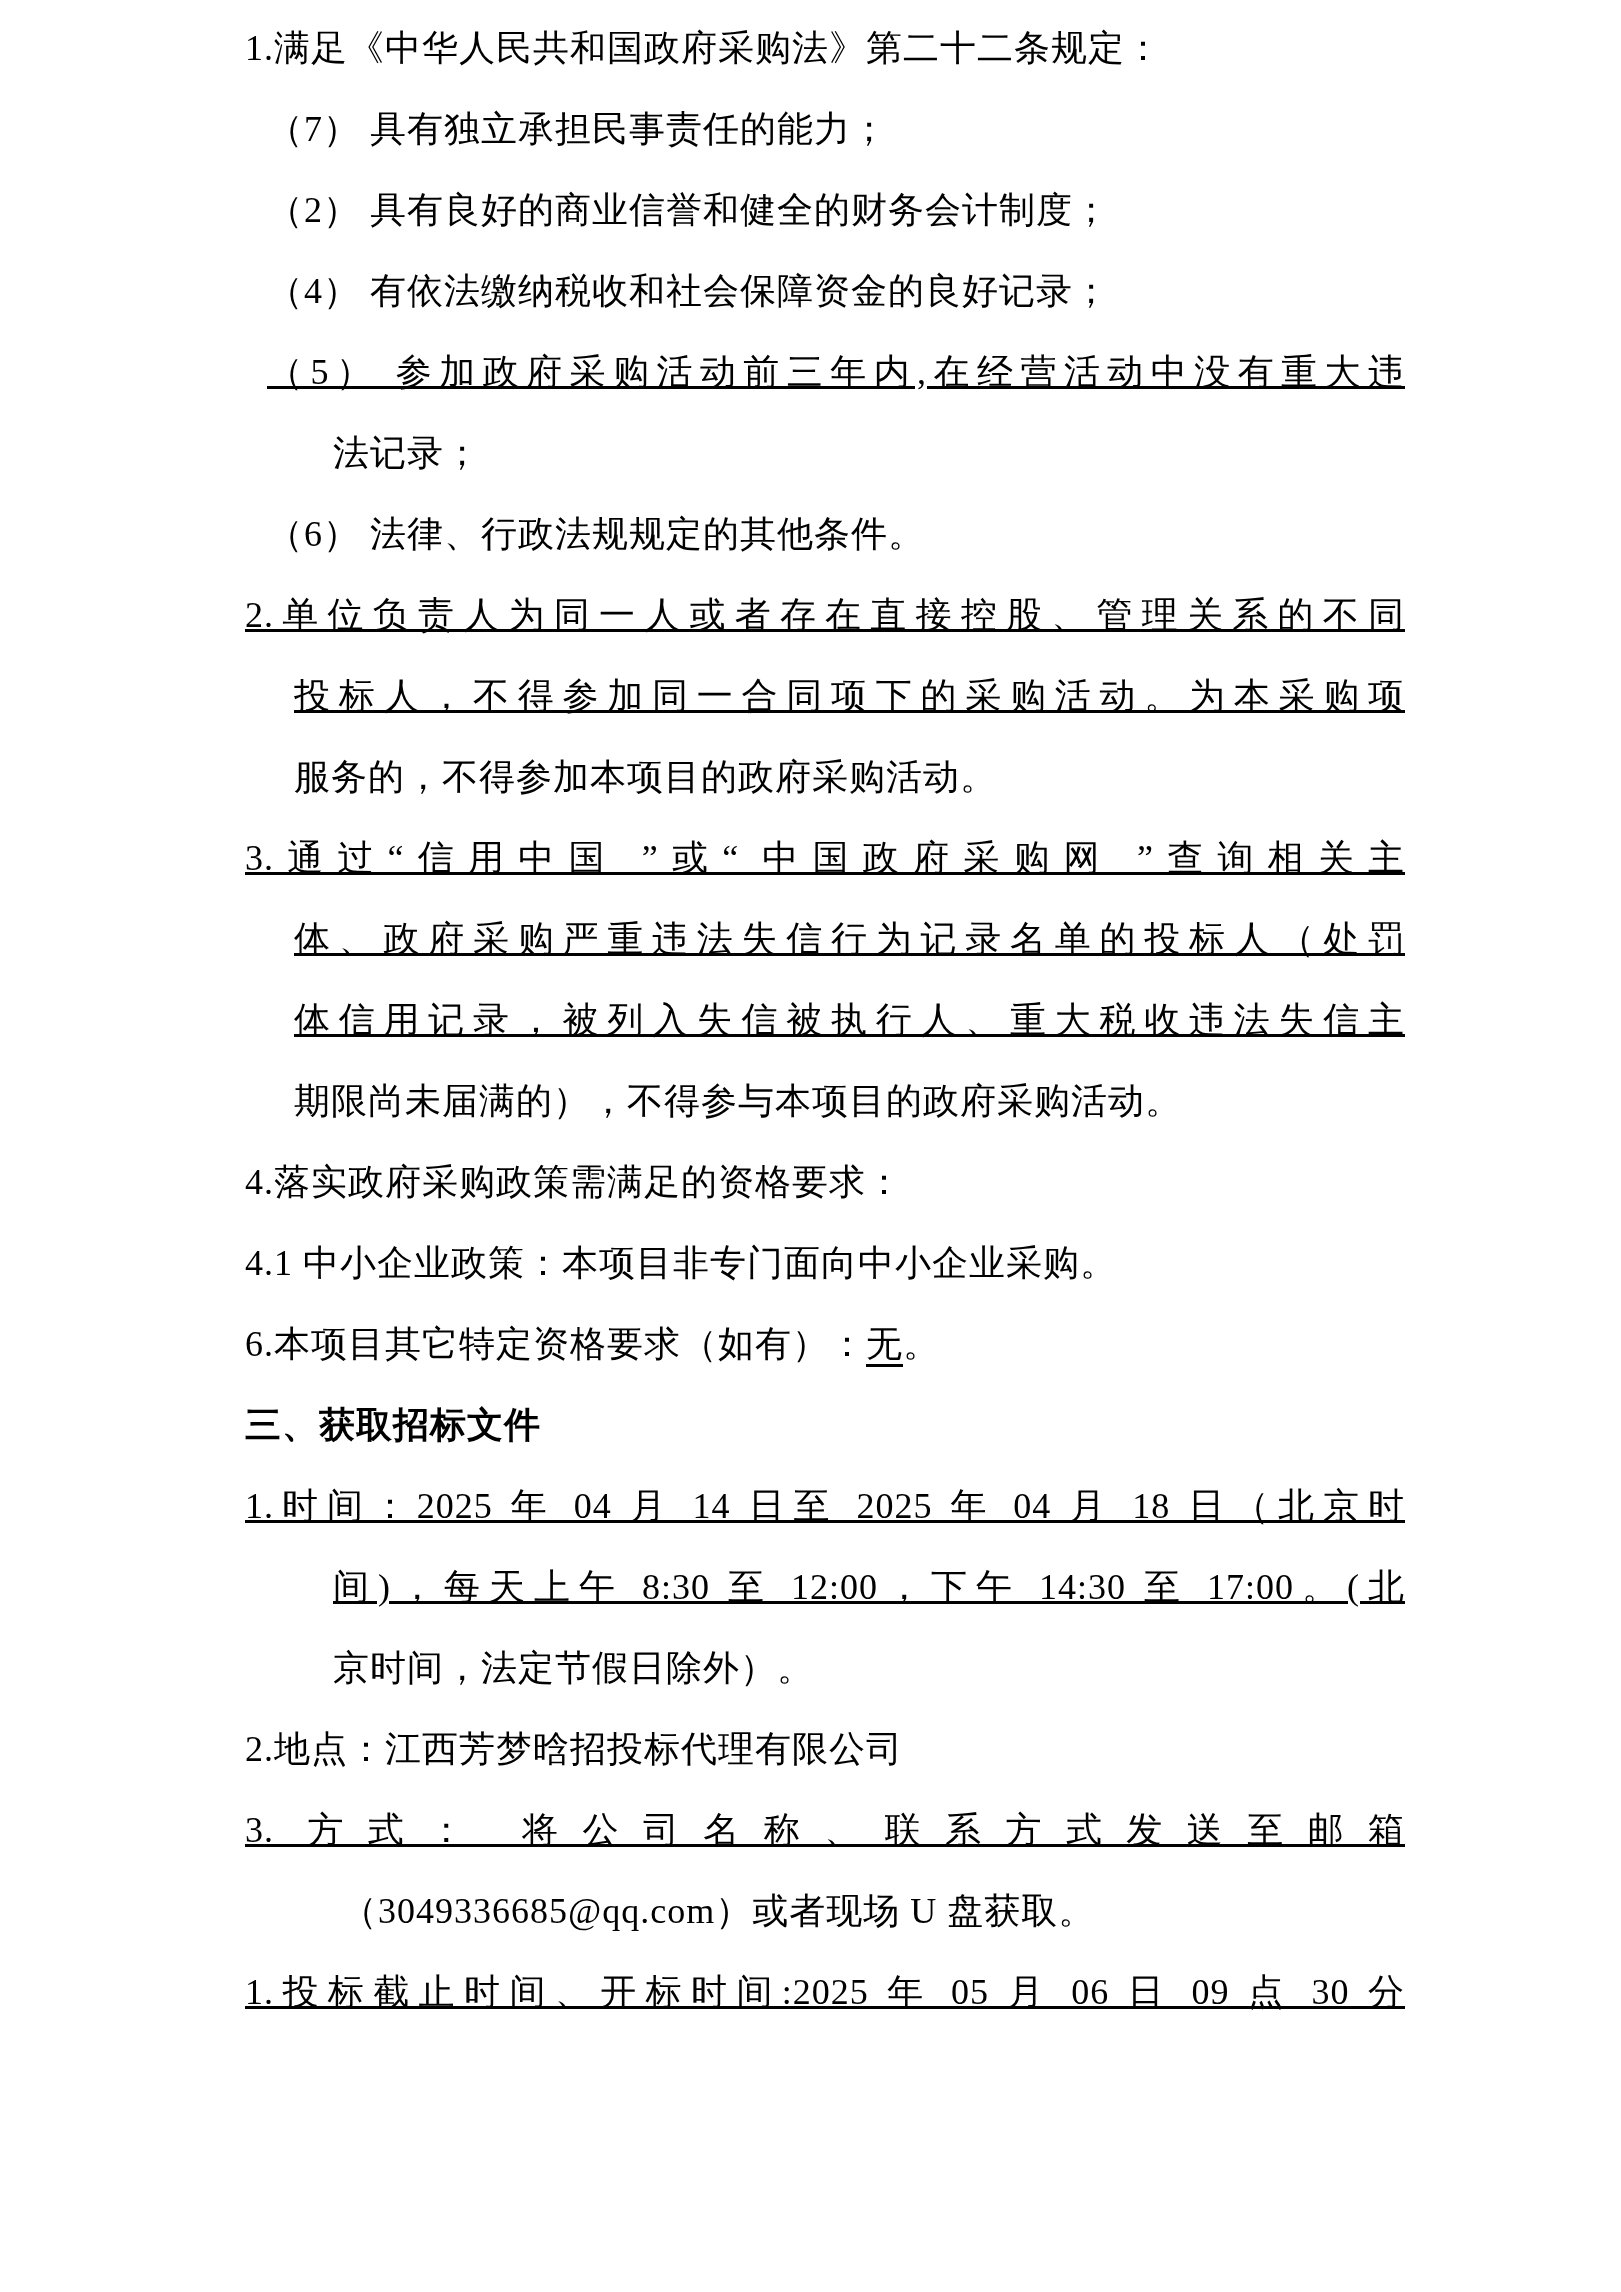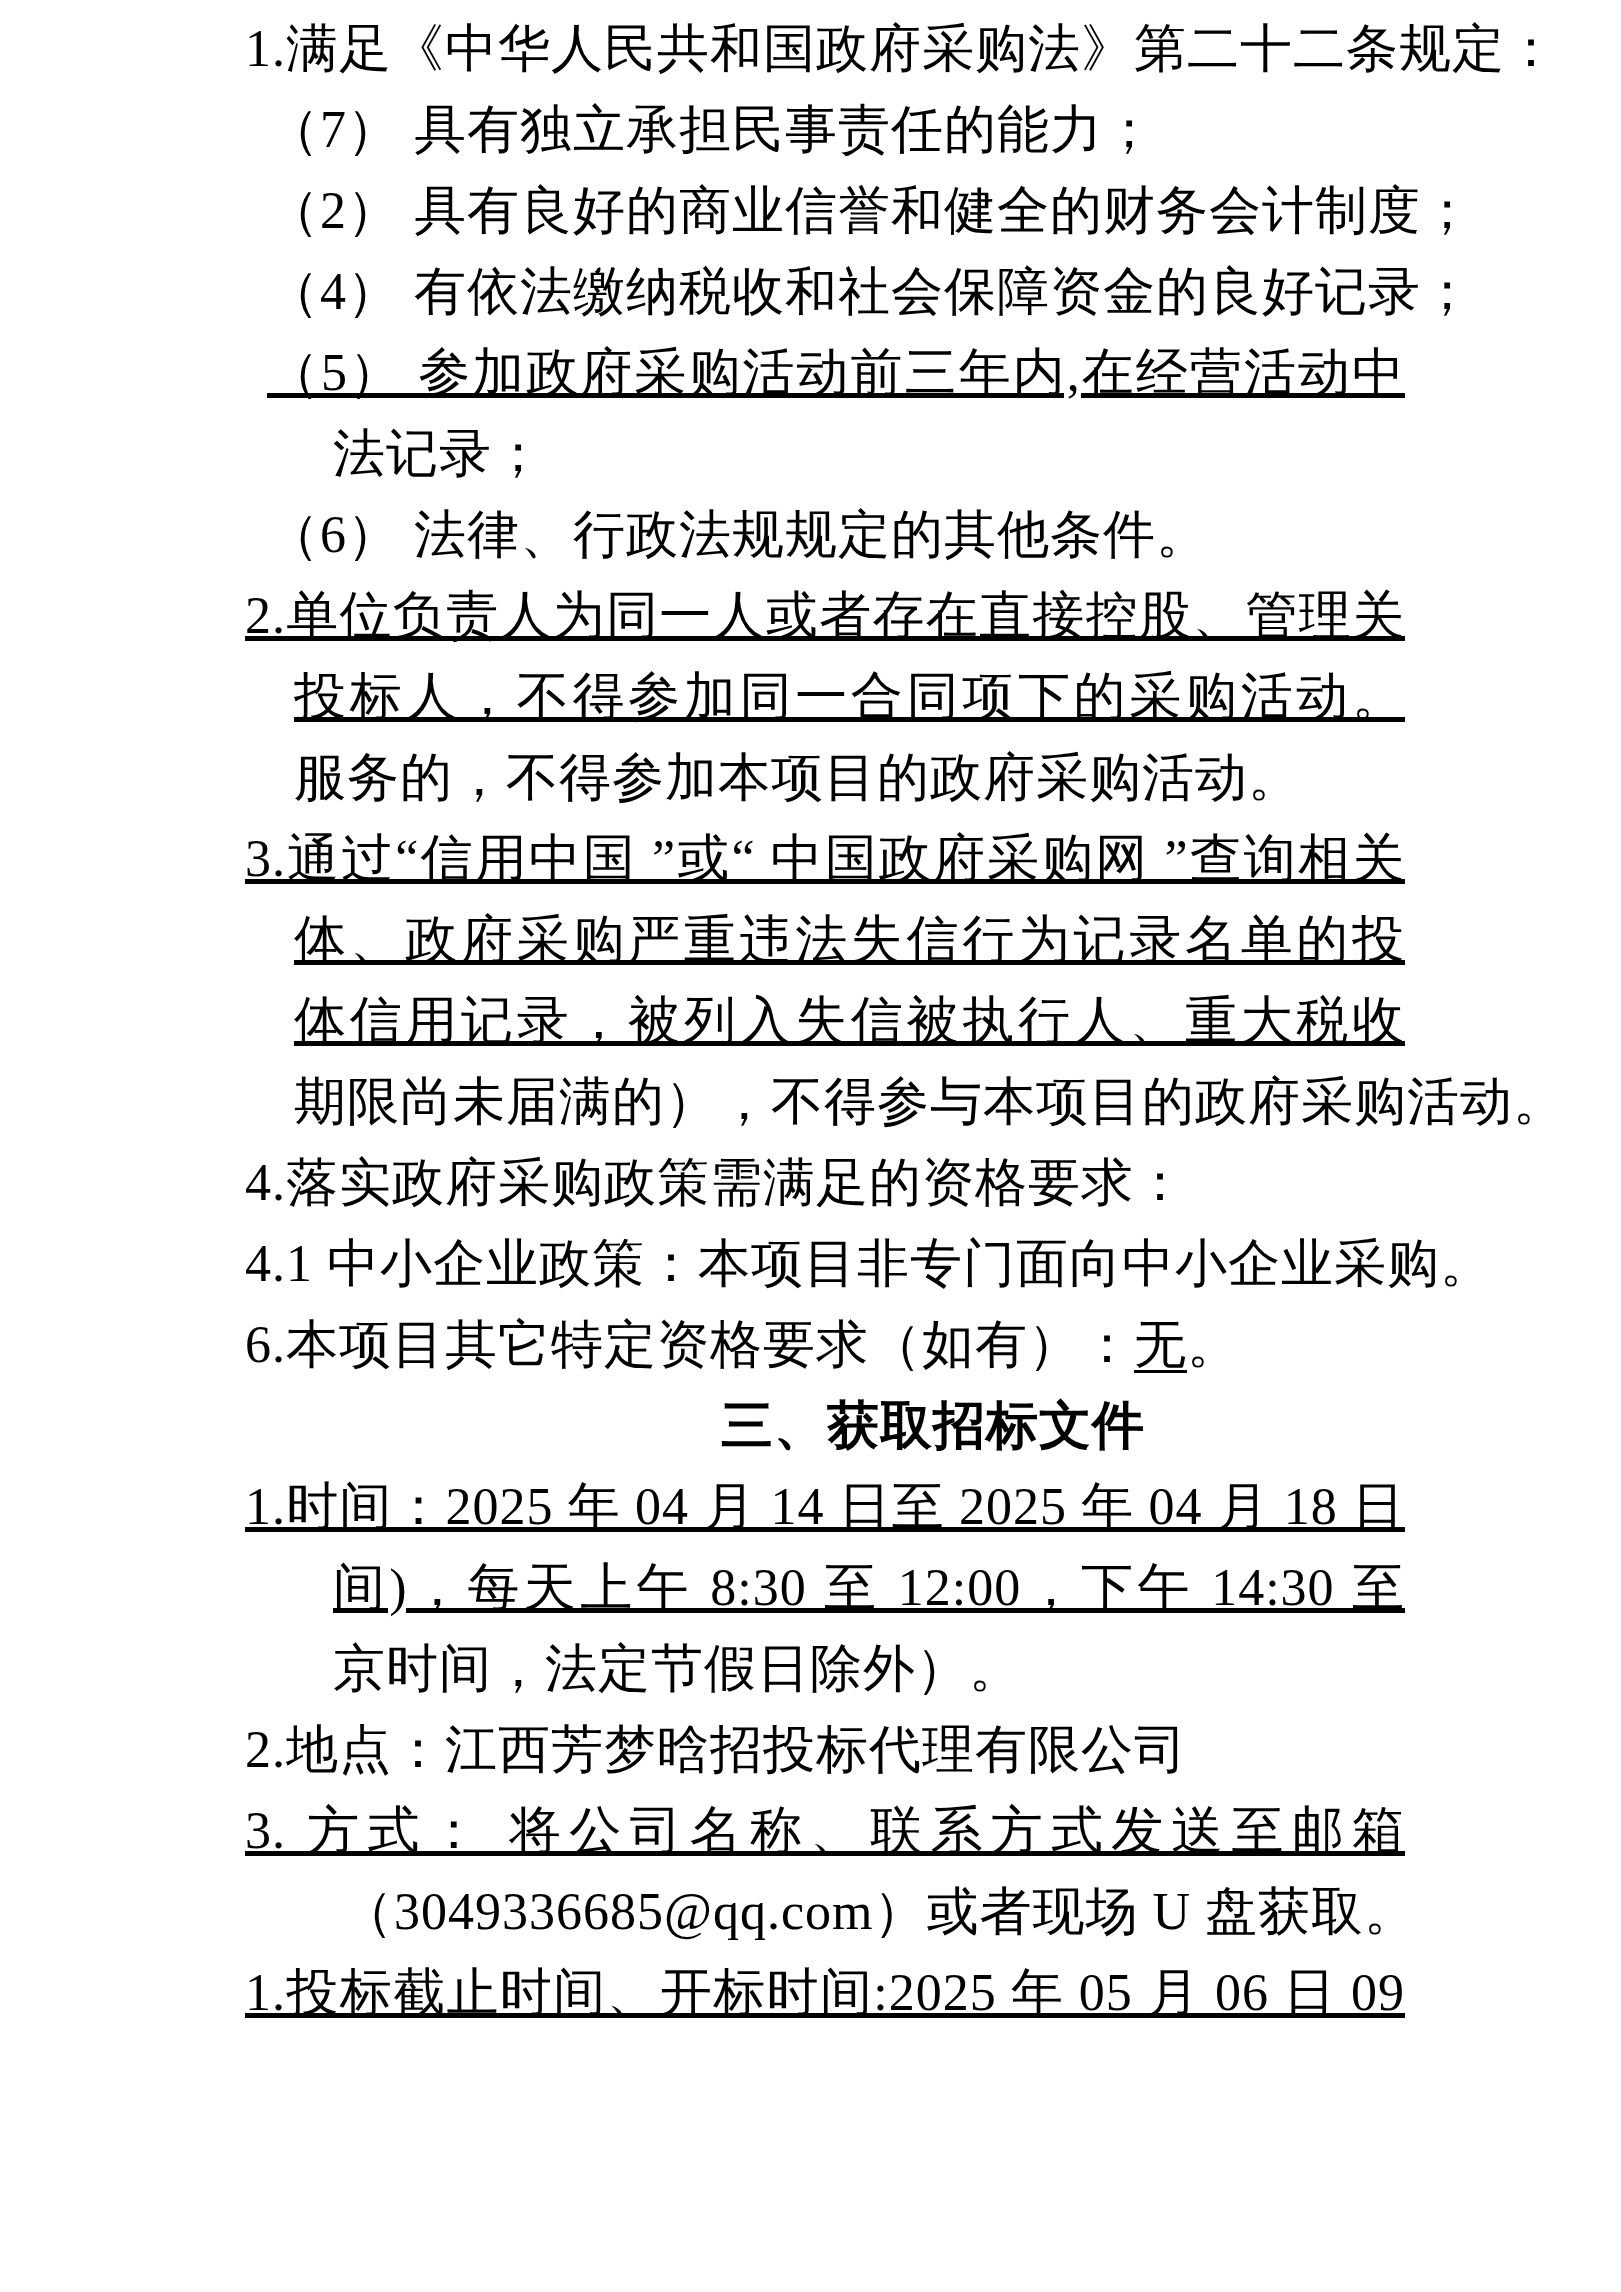--- a/index.html
+++ b/index.html
@@ -13,41 +13,41 @@
     color: #000000;
     font-family: "Liberation Serif", "DejaVu Serif", serif;
     overflow: hidden;
   }
   .doc {
     padding-top: 7.8px;
     width: 1621px;
     height: 2285px;
   }
   .ln {
-    font-size: 52px;
+    font-size: 36px;
     line-height: 81px;
     height: 81px;
     letter-spacing: 1px;
     overflow: hidden;
     white-space: normal;
   }
   
   .m  { margin-left: 245px; }   
   .s  { margin-left: 267px; }   
   .c2 { margin-left: 294px; }   
   .c3 { margin-left: 333px; }   
   .c4 { margin-left: 341px; }   
   
   .j  {
     text-align: justify;
     text-align-last: justify;
     margin-right: 216px;
     text-decoration: underline;
   }
-  .b  { font-weight: bold; text-align: center; }
+  .b  { font-weight: bold; }
   .u  {
     text-decoration: underline;
     text-decoration-thickness: 2.9px;
     text-underline-offset: 7.8px;
   }
 </style>
 </head>
 <body>
 
 <div class="doc">

